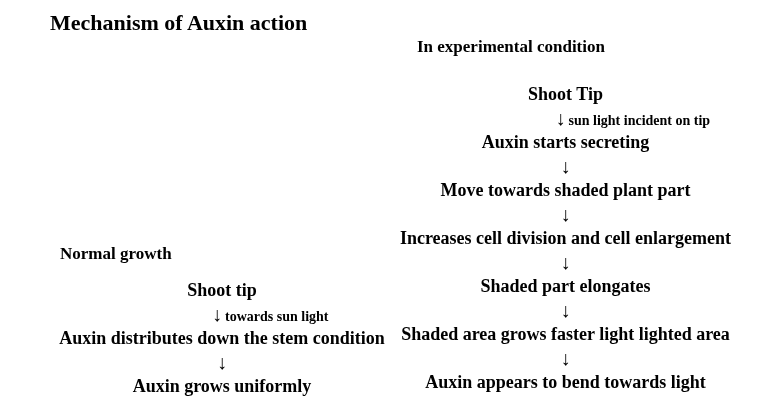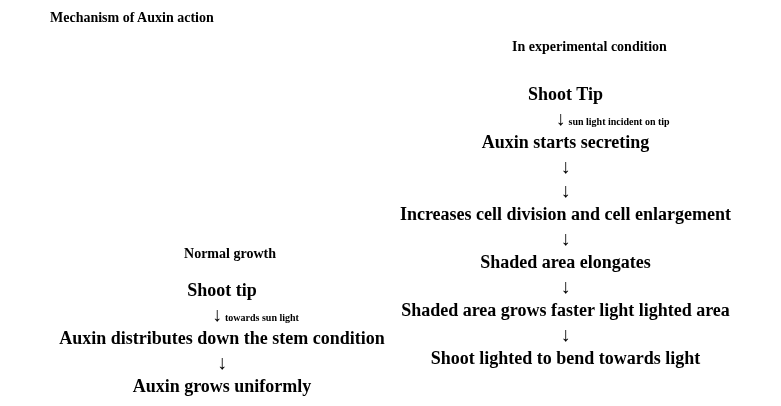--- a/index.html
+++ b/index.html
@@ -9,35 +9,34 @@
     height: 406px;
     background: #ffffff;
     color: #000000;
     font-family: "Liberation Serif", "DejaVu Serif", serif;
     overflow: hidden;
   }
   .title {
     position: absolute;
     left: 50px;
     top: 10px;
-    font-size: 14px;
+    font-size: 22px;
     font-weight: bold;
     white-space: nowrap;
   }
   .flow {
     position: absolute;
   }
   .flow-exp    { left: 393px; top: 36px;  width: 345px; }
   .flow-normal { left: 52px;  top: 243px; width: 340px; }
   .flow-heading {
     position: relative;
-    font-size: 14px;
+    font-size: 17px;
     font-weight: bold;
     line-height: 22px;
-    text-align: center;
     white-space: nowrap;
   }
   .flow-exp    .flow-heading { left: 24px; }
   .flow-normal .flow-heading { left: 8px; }
   .flow-exp    .steps { margin-top: 24px; }
   .flow-normal .steps { margin-top: 13px; }
   .step {
     font-size: 18px;
     line-height: 24px;
     height: 24px;
@@ -51,45 +50,46 @@
   .annotated { position: relative; }
   .annotated .inner {
     position: absolute;
     left: 50%;
     top: 0;
     transform: translateX(-10px);
     white-space: nowrap;
     text-align: left;
   }
   .arrow-glyph { font-size: 20px; }
-  .annotation  { font-size: 10px; padding-left: 3px; }
+  .annotation  { font-size: 14px; padding-left: 3px; }
 </style>
 </head>
 <body>
 
 <div class="page">
   <div class="title">Mechanism of Auxin action</div>
 
   <section class="flow flow-exp">
     <div class="flow-heading">In experimental condition</div>
     <div class="steps">
         <div class="step node">Shoot Tip</div>
         <div class="step annotated">
           <span class="inner"><span class="arrow-glyph">↓</span><span class="annotation">sun light incident on tip</span></span>
         </div>
         <div class="step node">Auxin starts secreting</div>
         <div class="step arrow-line">↓</div>
+        <div class="step node">Move towards shaded plant part</div>
         <div class="step arrow-line">↓</div>
         <div class="step node">Increases cell division and cell enlargement</div>
         <div class="step arrow-line">↓</div>
-        <div class="step node">Shaded area elongates</div>
+        <div class="step node">Shaded part elongates</div>
         <div class="step arrow-line">↓</div>
         <div class="step node">Shaded area grows faster light lighted area</div>
         <div class="step arrow-line">↓</div>
-        <div class="step node">Shoot lighted to bend towards light</div>
+        <div class="step node">Auxin appears to bend towards light</div>
       </div>
   </section>
 
   <section class="flow flow-normal">
     <div class="flow-heading">Normal growth</div>
     <div class="steps">
         <div class="step node">Shoot tip</div>
         <div class="step annotated">
           <span class="inner"><span class="arrow-glyph">↓</span><span class="annotation">towards sun light</span></span>
         </div>

